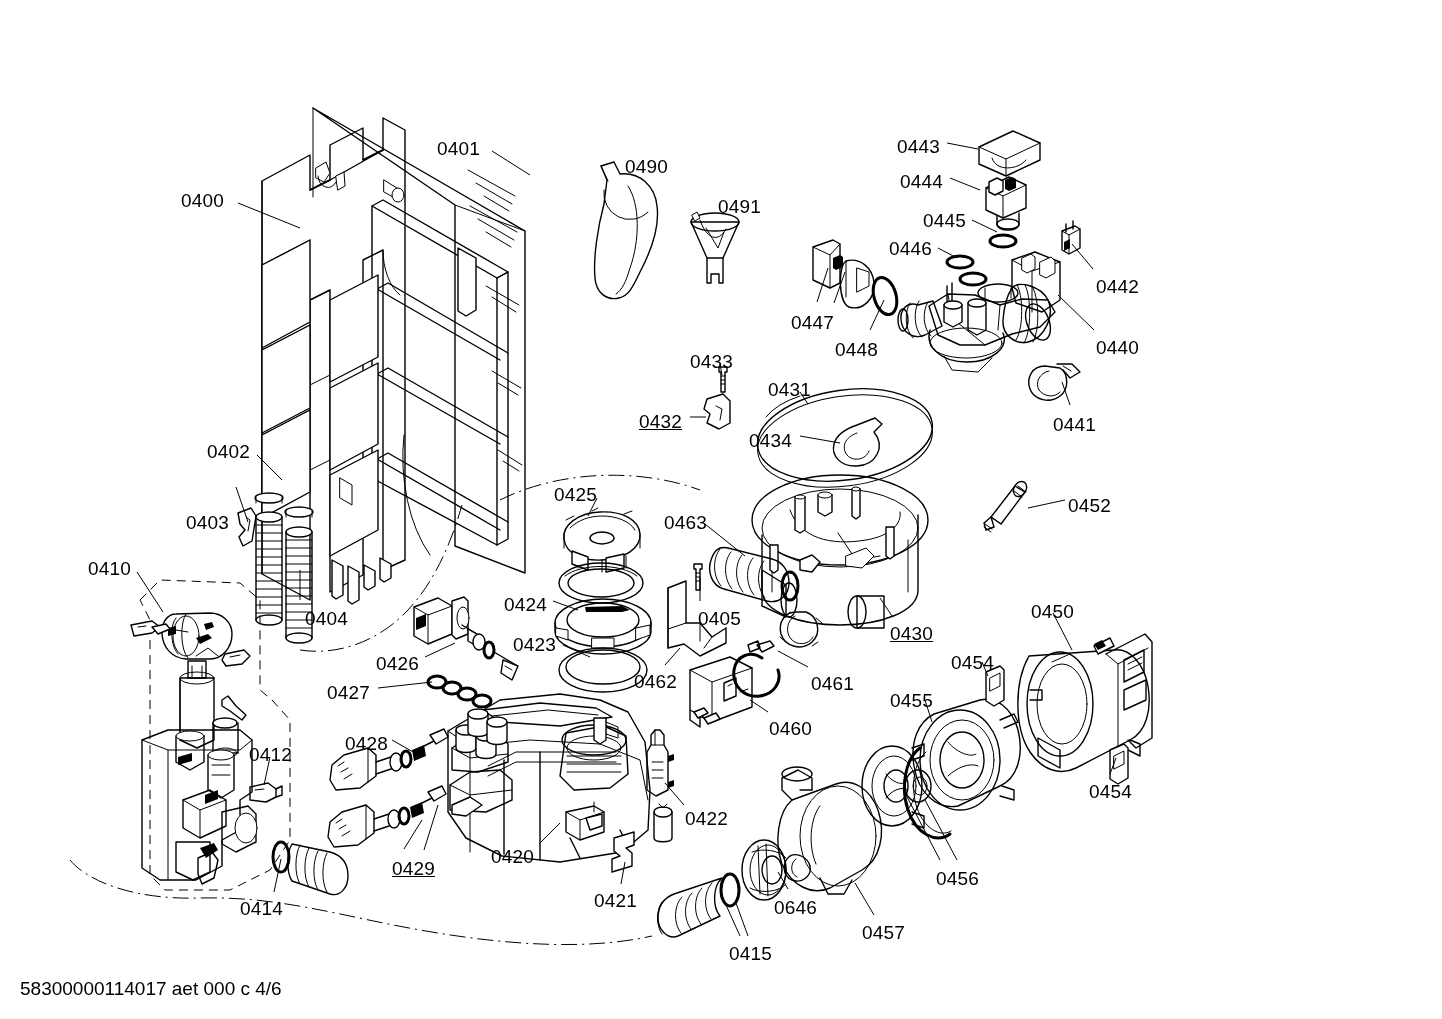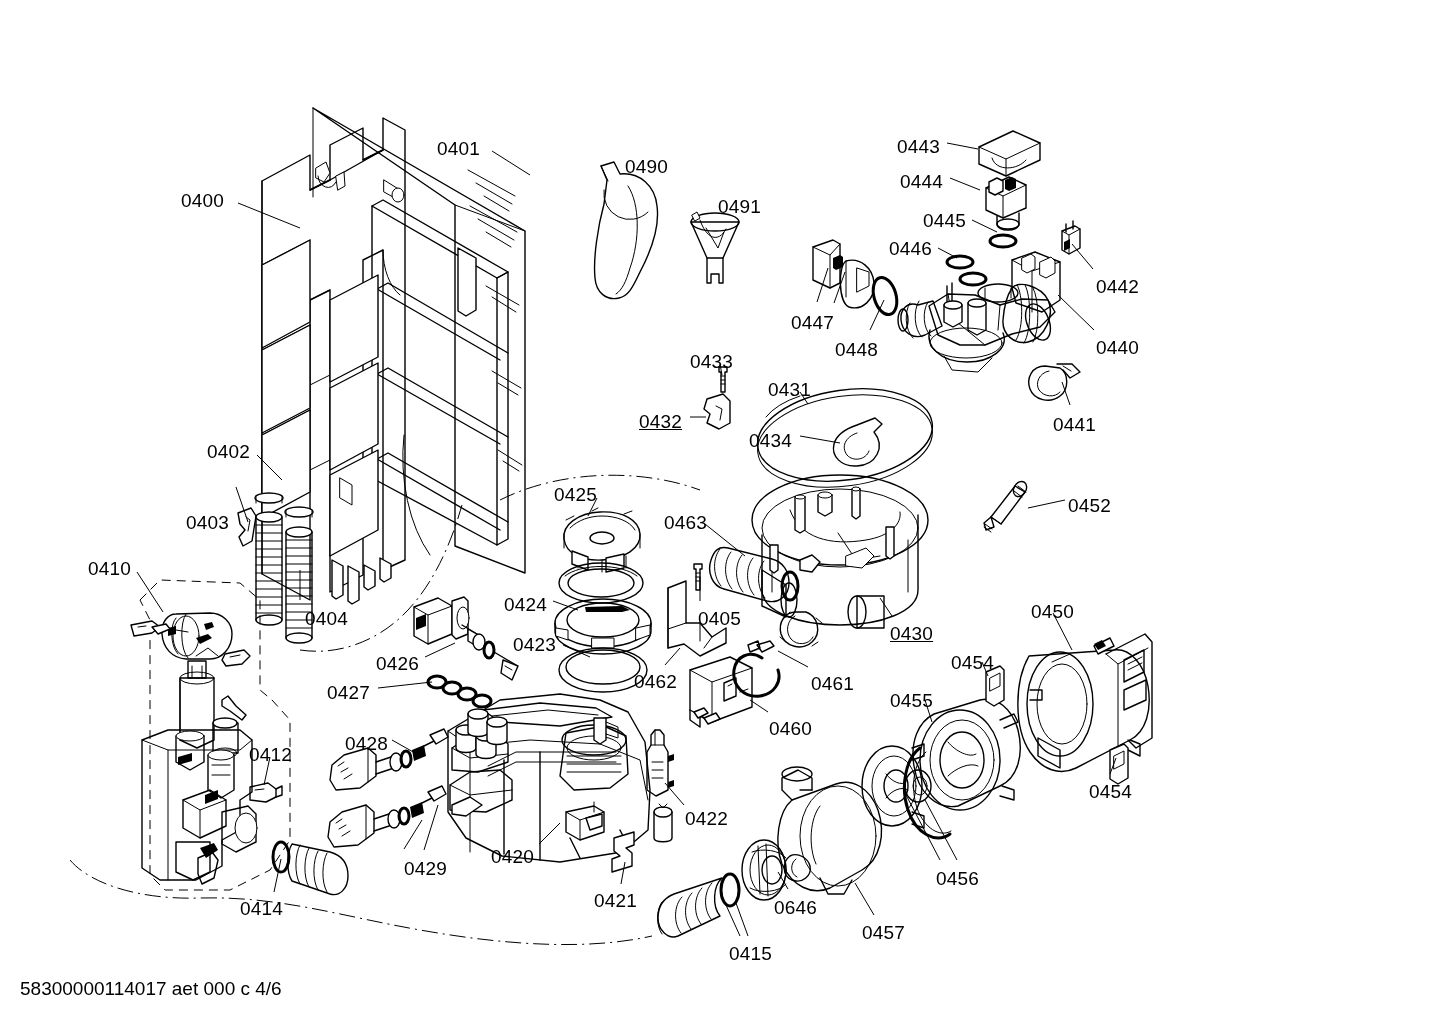--- a/index.html
+++ b/index.html
@@ -683,21 +683,21 @@
       <div class="lbl" style="left: 729px; top: 943px;">0415</div>
       <div class="lbl" style="left: 491px; top: 846px;">0420</div>
       <div class="lbl" style="left: 584px; top: 890px; margin-left: 10px;">0421</div>
       <div class="lbl" style="left: 685px; top: 808px;">0422</div>
       <div class="lbl" style="left: 513px; top: 634px;">0423</div>
       <div class="lbl" style="left: 504px; top: 594px;">0424</div>
       <div class="lbl" style="left: 554px; top: 484px; text-align: right;">0425</div>
       <div class="lbl" style="left: 376px; top: 653px;">0426</div>
       <div class="lbl" style="left: 327px; top: 682px;">0427</div>
       <div class="lbl" style="left: 345px; top: 733px;">0428</div>
-      <div class="lbl" style="left: 404px; top: 858px;">0429</div>
+      <div class="lbl" style="left: 392px; top: 858px; text-decoration: underline;">0429</div>
       <div class="lbl" style="left: 890px; top: 623px; text-decoration: underline;">0430</div>
       <div class="lbl" style="left: 768px; top: 379px;">0431</div>
       <div class="lbl" style="left: 639px; top: 411px; text-decoration: underline;">0432</div>
       <div class="lbl" style="left: 690px; top: 351px;">0433</div>
       <div class="lbl" style="left: 749px; top: 430px;">0434</div>
       <div class="lbl" style="left: 1096px; top: 337px;">0440</div>
       <div class="lbl" style="left: 1053px; top: 414px;">0441</div>
       <div class="lbl" style="left: 1096px; top: 276px;">0442</div>
       <div class="lbl" style="left: 897px; top: 136px;">0443</div>
       <div class="lbl" style="left: 900px; top: 171px;">0444</div>

